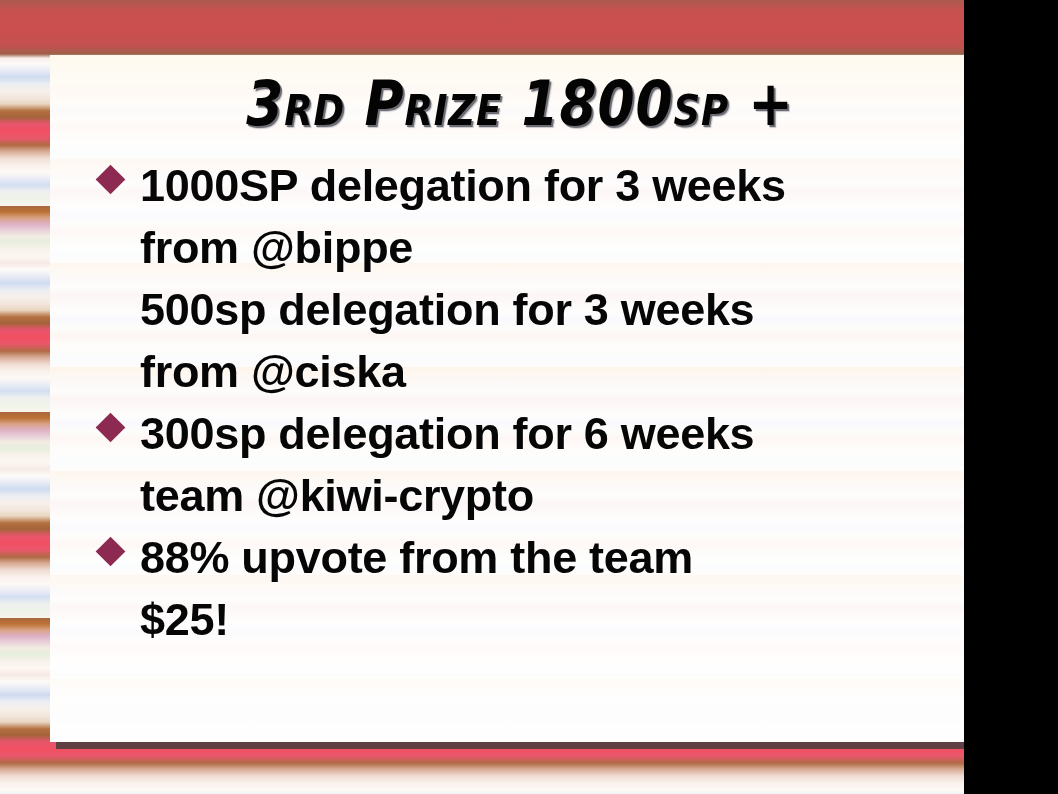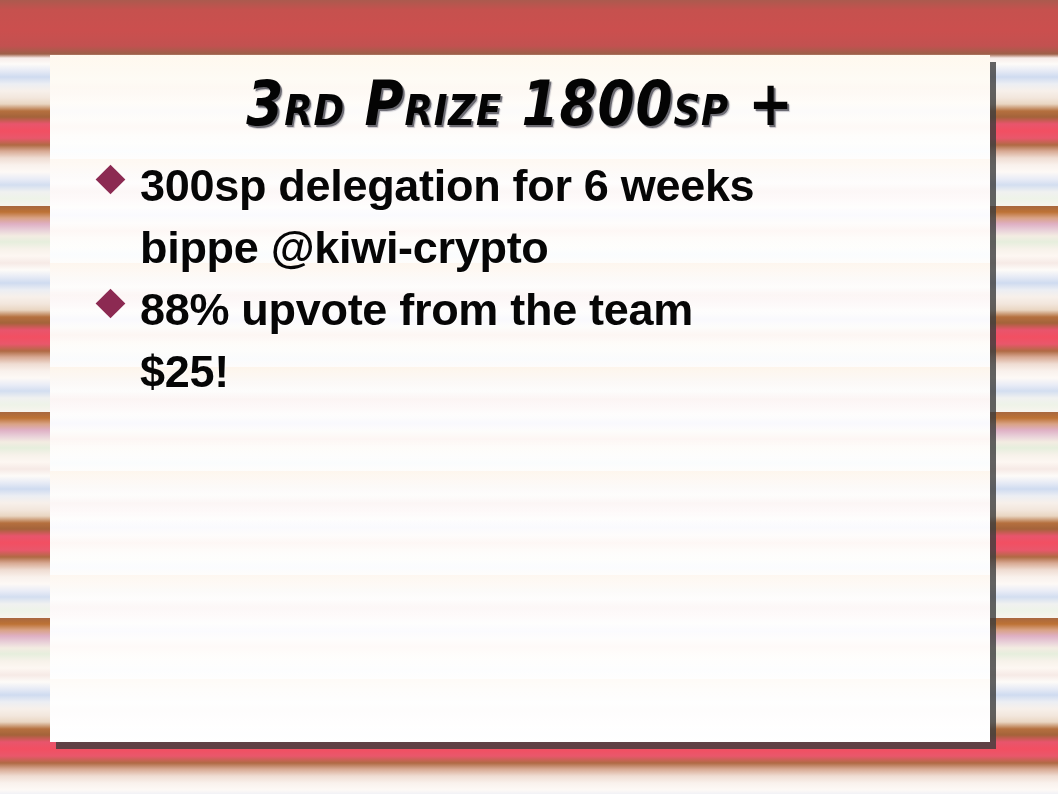--- a/index.html
+++ b/index.html
@@ -3,21 +3,21 @@
 <meta charset="utf-8">
 <style>
   html, body {
     margin: 0;
     padding: 0;
     background: #000;
   }
 
   #slide {
     position: relative;
-    width: 1058px;
+    width: 964px;
     height: 794px;
     overflow: hidden;
     font-family: "DejaVu Sans", sans-serif;
   }
 
   
   #bg-stripes {
     position: absolute;
     inset: 0;
     background:
@@ -188,22 +188,29 @@
     <div id="card-bg"></div>
     <div id="card-sheen"></div>
 
     <div id="card-inner">
 
       <div id="title">3rd Prize 1800sp +</div>
 
       <div id="bullets">
           <div class="blk">
             <span class="diamond" style="background: rgb(140, 42, 82);"></span>
+            <div class="line">1000SP delegation for 3 weeks</div>
+            <div class="line">from @bippe</div>
+            <div class="line">500sp delegation for 3 weeks</div>
+            <div class="line">from @ciska</div>
+          </div>
+          <div class="blk">
+            <span class="diamond" style="background: rgb(140, 42, 82);"></span>
             <div class="line">300sp delegation for 6 weeks</div>
-            <div class="line">bippe @kiwi-crypto</div>
+            <div class="line">team @kiwi-crypto</div>
           </div>
           <div class="blk">
             <span class="diamond" style="background: rgb(140, 42, 82);"></span>
             <div class="line">88% upvote from the team</div>
             <div class="line u">$25!</div>
           </div>
         </div>
 
     </div>
   </div>

